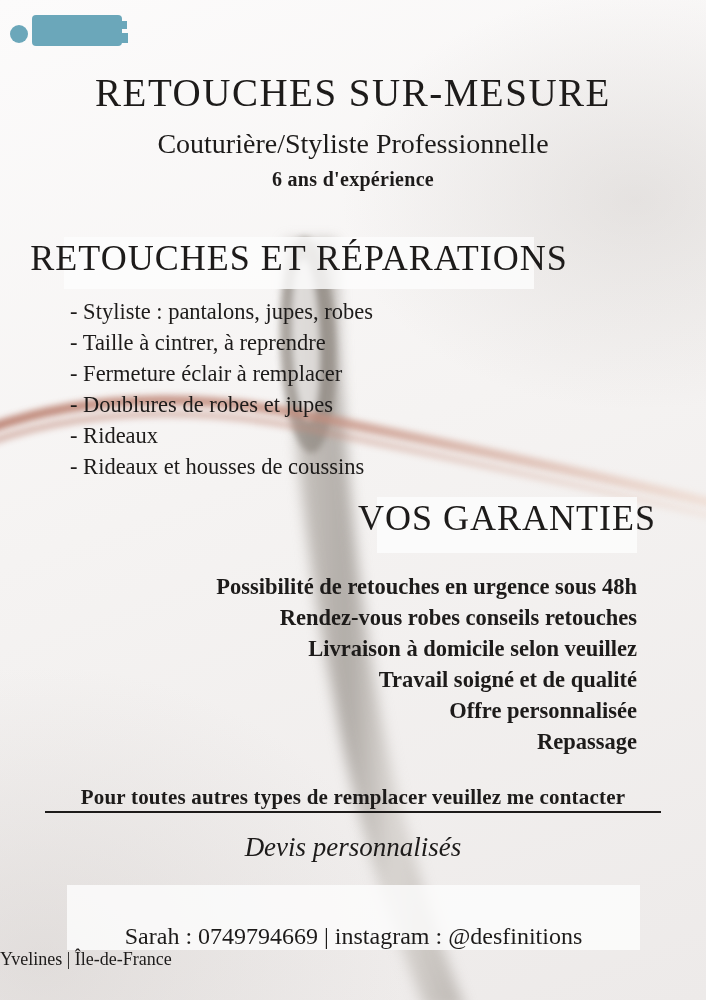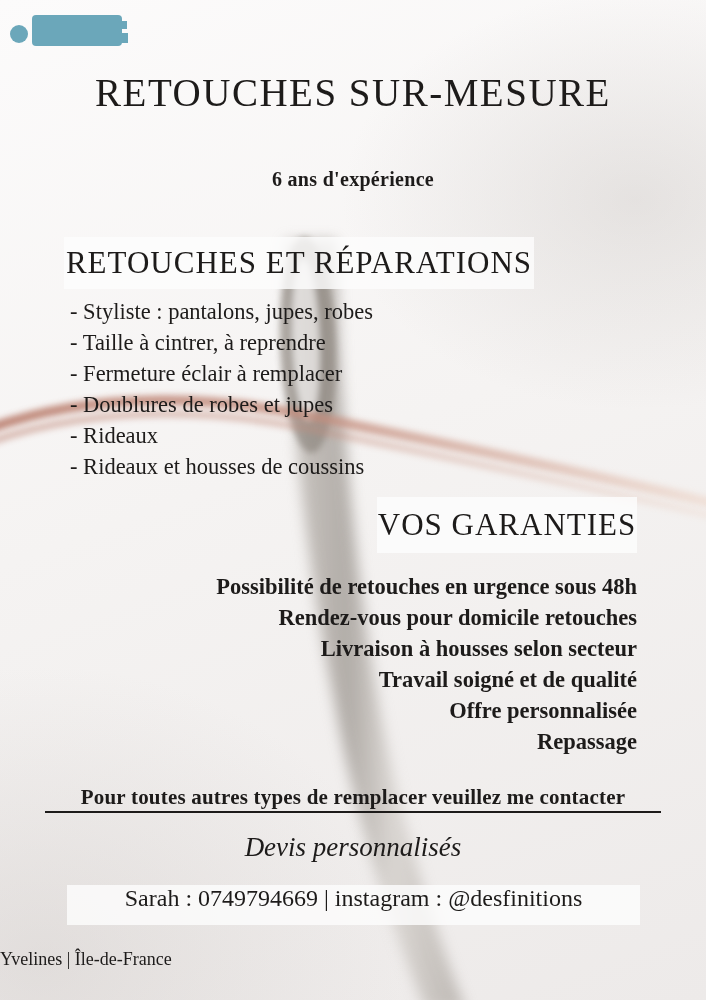--- a/index.html
+++ b/index.html
@@ -15,43 +15,43 @@
   .layer { position:absolute; left:0; right:0; z-index:2; }
 
   .brand-logo { position:absolute; left:6px; top:5px; z-index:3; }
 
   .title      { top:70px;  text-align:center; font-size:39px; letter-spacing:1.5px; }
   .subtitle   { top:128px; text-align:center; font-size:28px; }
   .experience { top:168px; text-align:center; font-size:20px; font-weight:bold; letter-spacing:0.3px; }
 
   .heading-bar {
     position:absolute; z-index:2; background:rgba(253,253,252,0.82);
-    display:flex; align-items:center; justify-content:center;
-    font-size:31px; letter-spacing:1px; white-space:nowrap;
+    display:flex; justify-content:center;
+    font-size:36px; letter-spacing:1px; white-space:nowrap;
   }
   .services-bar   { left:64px;  top:237px; width:470px; height:52px; }
   .guarantees-bar { left:377px; top:497px; width:260px; height:56px; }
 
   .services-list {
     position:absolute; z-index:2; left:70px; top:296px;
     font-size:22.5px; line-height:31px; text-align:left;
   }
   .guarantees-list {
     position:absolute; z-index:2; right:69px; top:571px;
     font-size:22.5px; line-height:31px; text-align:right;font-weight:bold;
   }
 
   .contact-note { top:785px; text-align:center; font-size:21px; font-weight:bold; letter-spacing:0.2px; }
   .divider { position:absolute; z-index:2; left:45px; right:45px; top:811px; height:2px; background:#1d1b1a; }
   .quote   { top:832px; text-align:center; font-size:27px; font-style:italic;font-family:Liberation Serif, serif; }
 
   .contact-bar {
-    position:absolute; z-index:2; left:67px; top:885px; width:573px; height:40px;
+    position:absolute; z-index:2; left:67px; top:885px; width:573px; height:65px;
     background:rgba(253,253,252,0.82);
-    display:flex; align-items:flex-start; justify-content:center;
+    display:flex; align-items:flex-end; justify-content:center;
     font-size:24px; white-space:nowrap;
   }
   .location { top:949px; font-size:18px; }
 </style>
 </head>
 <body>
 
 <div class="poster">
 
   <svg class="bg-photo" width="706" height="1000" viewBox="0 0 706 1000" aria-hidden="true">
@@ -92,41 +92,42 @@
   <svg class="brand-logo" width="130" height="50" viewBox="0 0 130 50" aria-hidden="true">
     <g fill="#6ba7ba">
       <circle cx="13" cy="29" r="9"></circle>
       <rect x="26" y="10" width="90" height="31" rx="4"></rect>
       <rect x="113" y="16" width="8" height="8"></rect>
       <rect x="115" y="28" width="7" height="10"></rect>
     </g>
   </svg>
 
   <div class="layer title">RETOUCHES SUR-MESURE</div>
+  <div class="layer subtitle">Couturière/Styliste Professionnelle</div>
   <div class="layer experience">6 ans d'expérience</div>
 
   <div class="heading-bar services-bar">
     <span>RETOUCHES ET RÉPARATIONS</span>
   </div>
   <div class="services-list">
       <div class="service-line">- Styliste : pantalons, jupes, robes</div>
       <div class="service-line">- Taille à cintrer, à reprendre</div>
       <div class="service-line">- Fermeture éclair à remplacer</div>
       <div class="service-line">- Doublures de robes et jupes</div>
       <div class="service-line">- Rideaux</div>
       <div class="service-line">- Rideaux et housses de coussins</div>
     </div>
 
   <div class="heading-bar guarantees-bar">
     <span>VOS GARANTIES</span>
   </div>
   <div class="guarantees-list">
       <div class="guarantee-line">Possibilité de retouches en urgence sous 48h</div>
-      <div class="guarantee-line">Rendez-vous pour domicile retouches</div>
-      <div class="guarantee-line">Livraison à housses selon secteur</div>
+      <div class="guarantee-line">Rendez-vous robes conseils retouches</div>
+      <div class="guarantee-line">Livraison à domicile selon veuillez</div>
       <div class="guarantee-line">Travail soigné et de qualité</div>
       <div class="guarantee-line">Offre personnalisée</div>
       <div class="guarantee-line">Repassage</div>
     </div>
 
   <div class="layer contact-note">Pour toutes autres types de remplacer veuillez me contacter</div>
   <div class="divider"></div>
   <div class="layer quote">Devis personnalisés</div>
   <div class="contact-bar">
     <span>Sarah : 0749794669 | instagram : @desfinitions</span>

